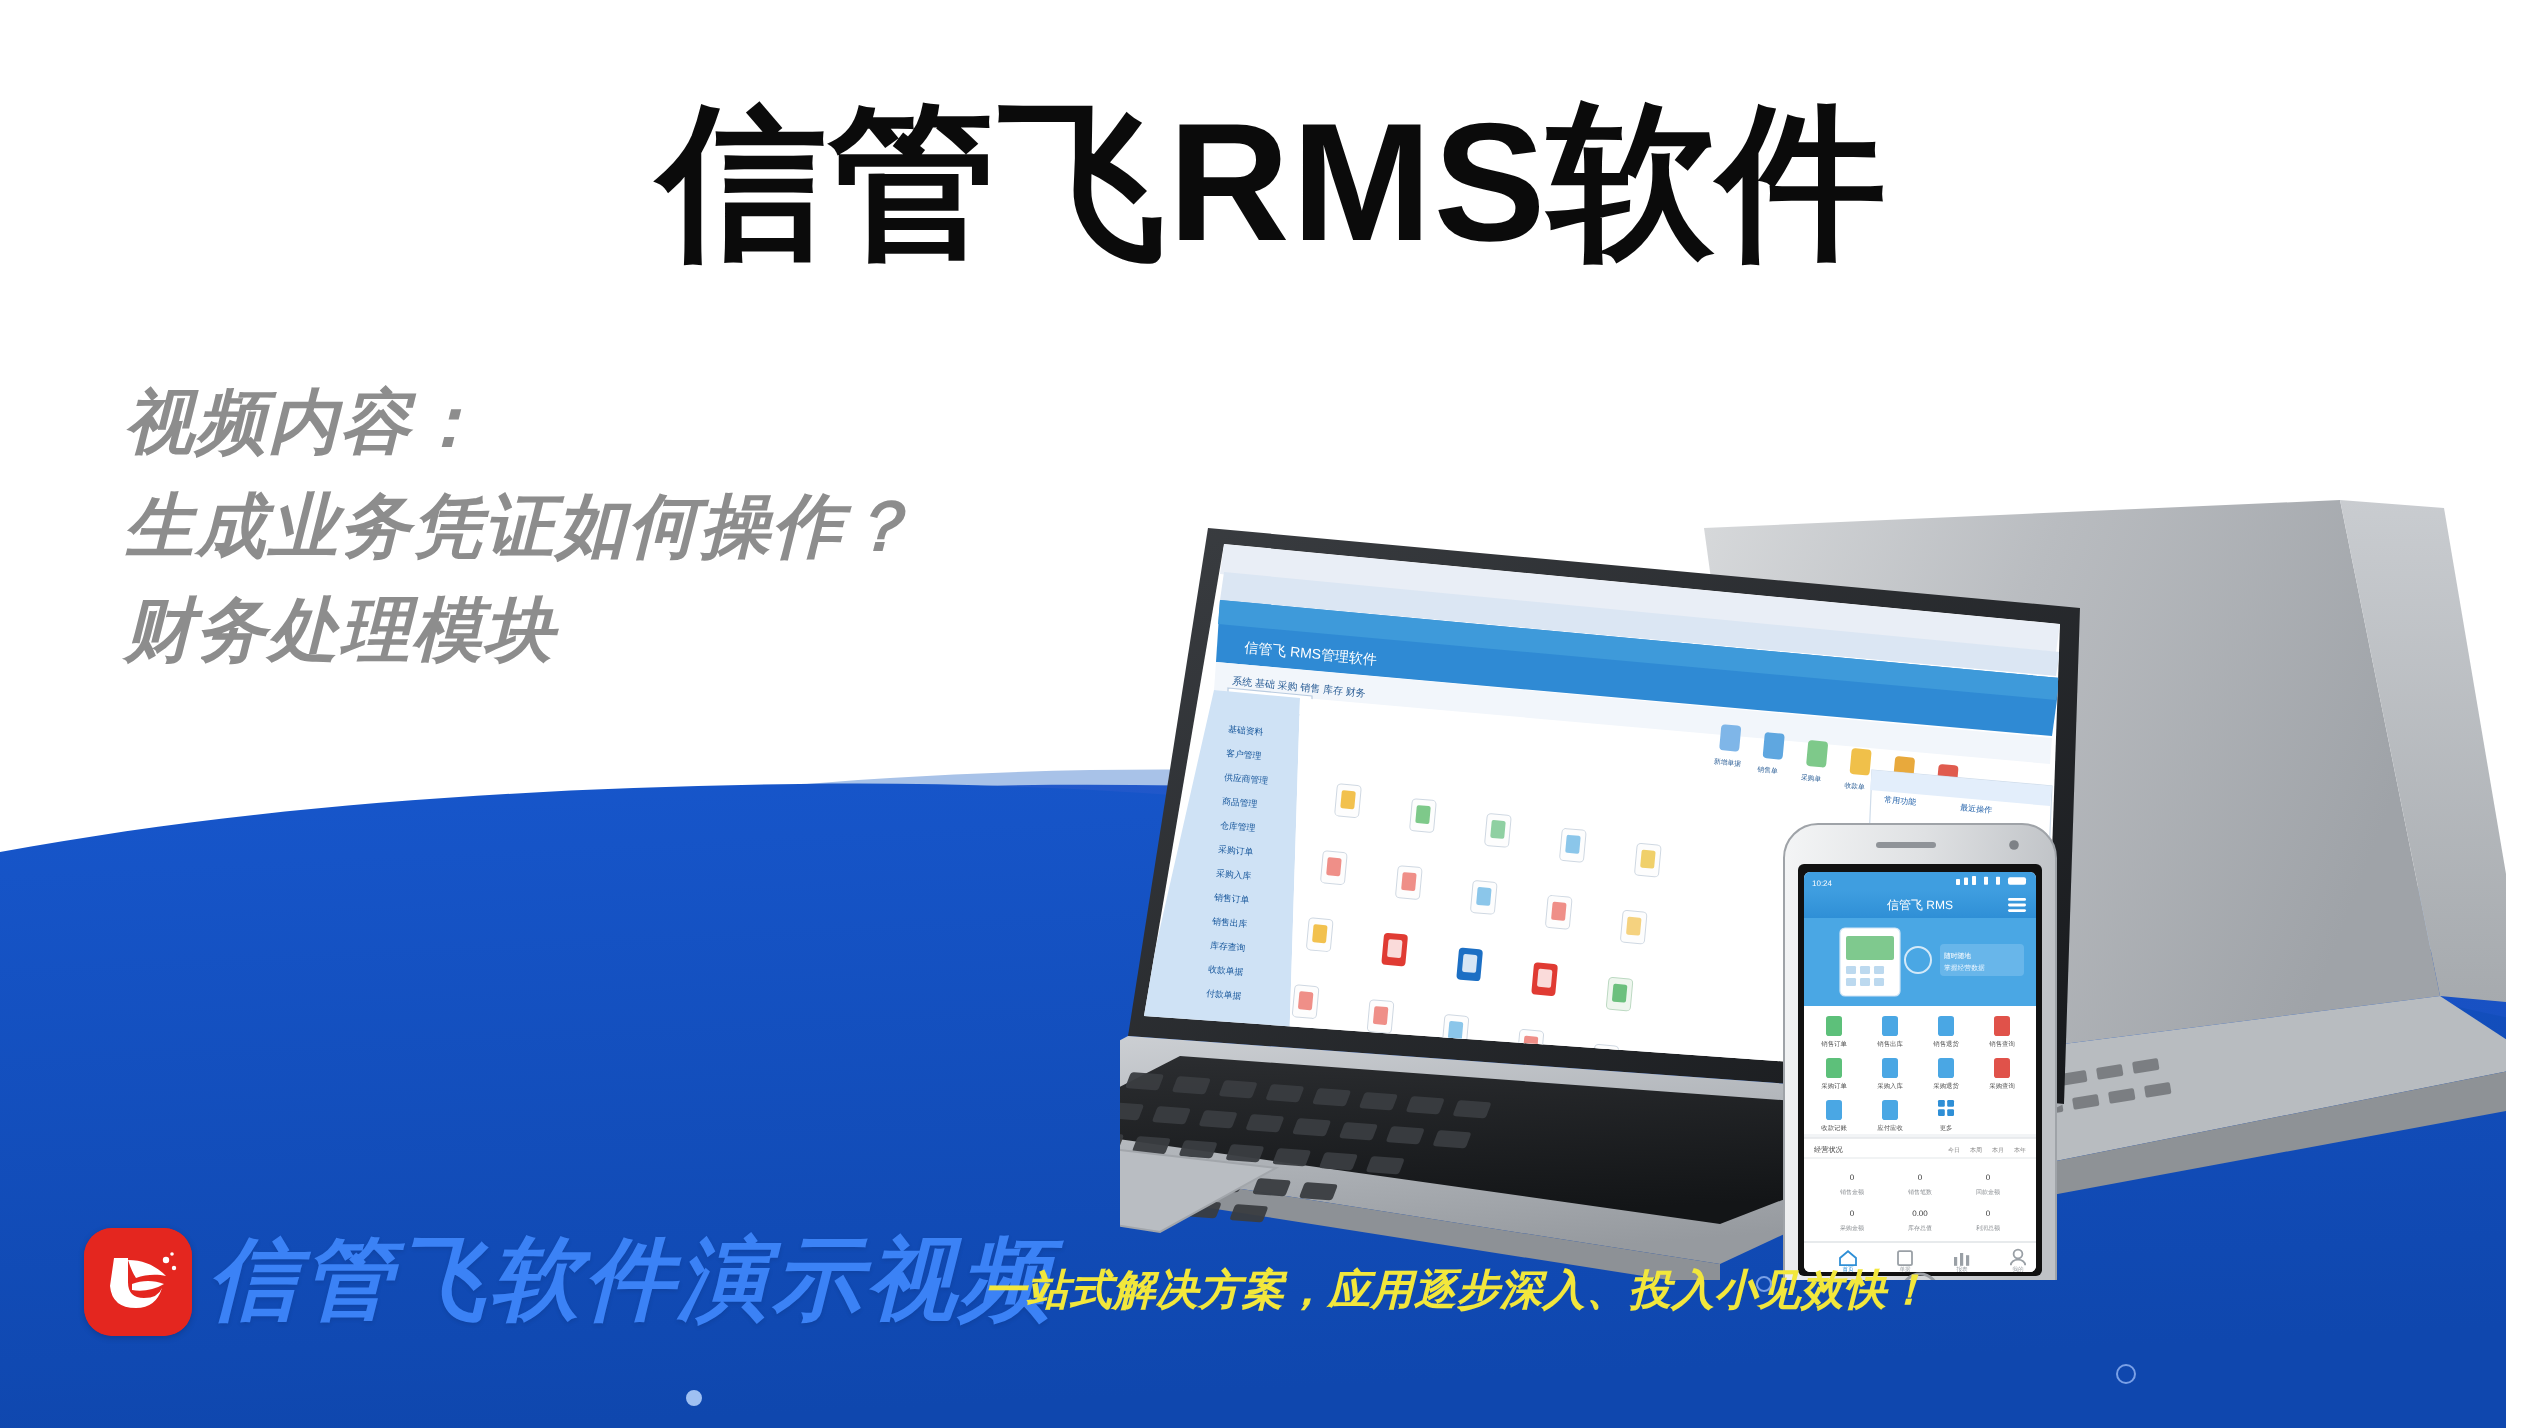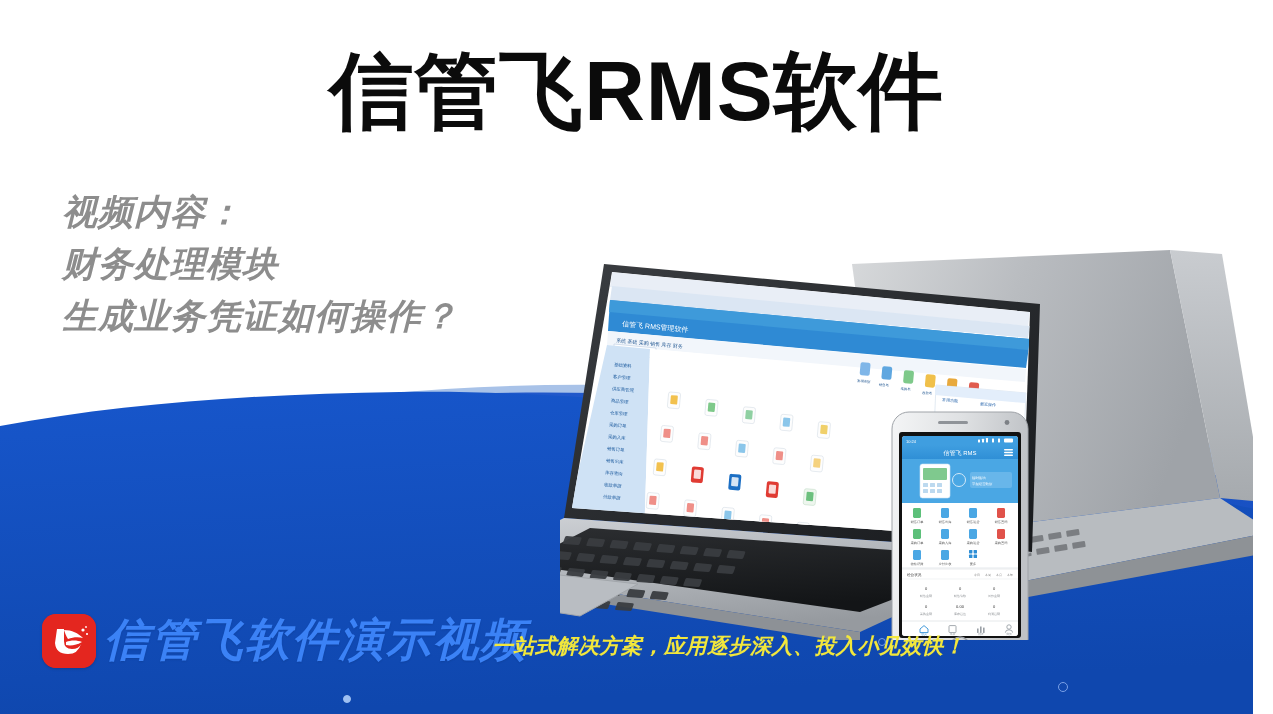--- a/index.html
+++ b/index.html
@@ -88,22 +88,22 @@
 
     <path d="M0,426 C 120,404 250,394 400,392 C 600,389 820,418 1010,457
              C 1120,479 1200,497 1273,513
              L1273,714 L0,714 Z" fill="url(#gDark)"></path>
   </svg>
 
   <div class="title">信管飞RMS软件</div>
 
   <div class="subtitle">
     <div>视频内容：</div>
+    <div>生成业务凭证如何操作？</div>
     <div>财务处理模块</div>
-    <div>生成业务凭证如何操作？</div>
   </div>
 
   <svg class="devices" viewBox="0 0 713 400" xmlns="http://www.w3.org/2000/svg">
     <defs>
       <linearGradient id="lidBack" x1="0" y1="0" x2="1" y2="0.3">
         <stop offset="0%" stop-color="#d7d9db"></stop>
         <stop offset="45%" stop-color="#b9bcc0"></stop>
         <stop offset="100%" stop-color="#9fa3a8"></stop>
       </linearGradient>
       <linearGradient id="lidBack2" x1="0" y1="0" x2="0" y2="1">

